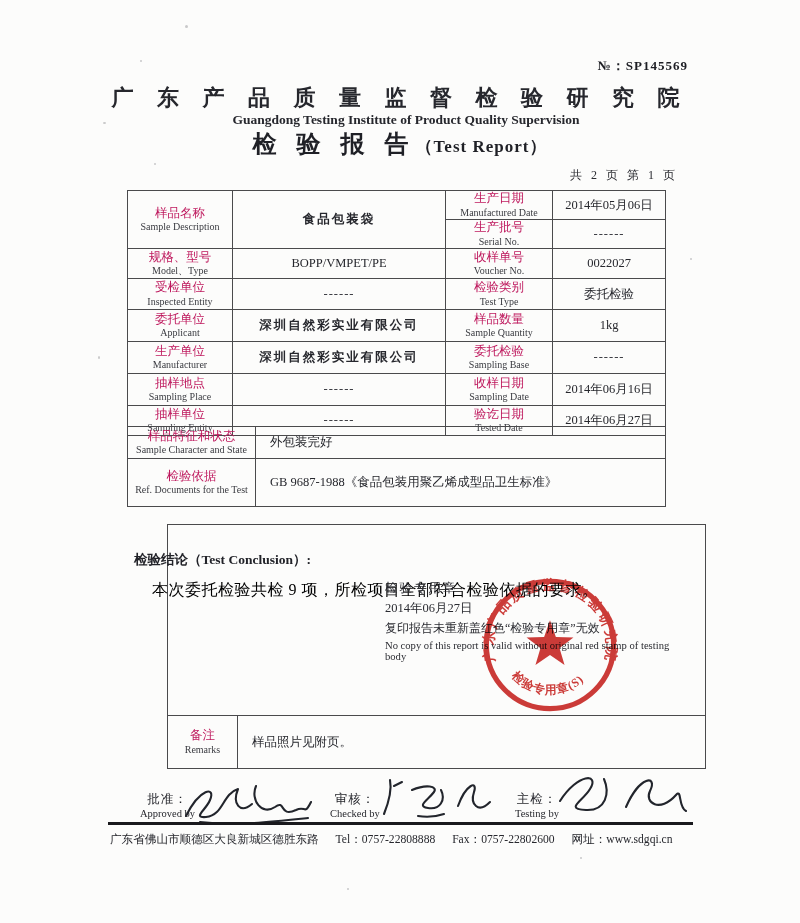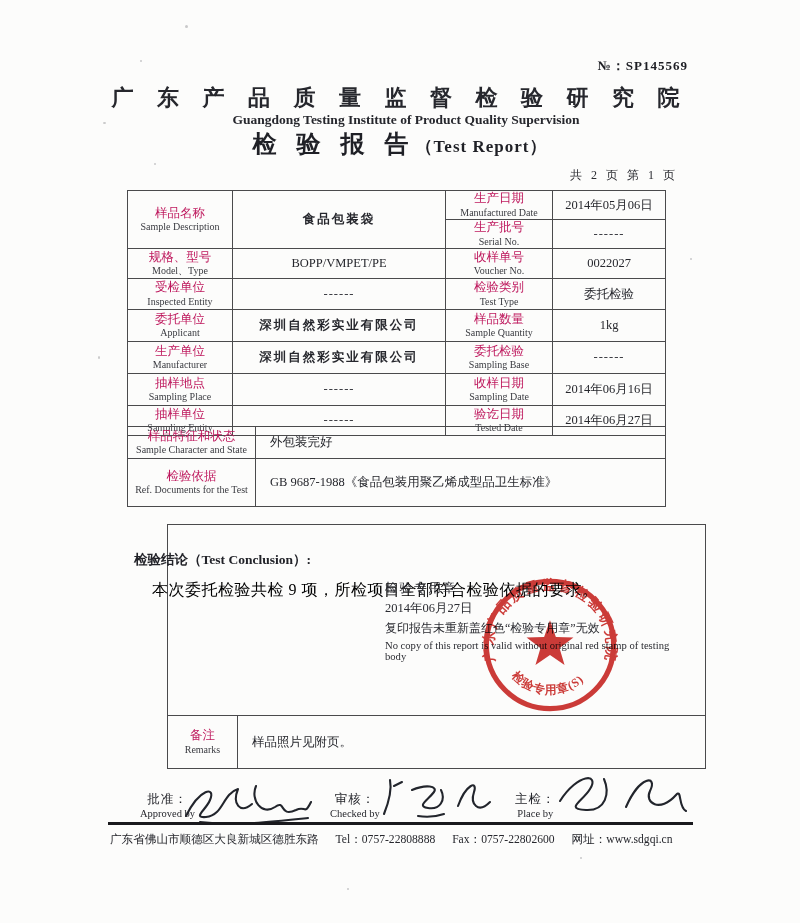--- a/index.html
+++ b/index.html
@@ -240,21 +240,21 @@
     <div class="cn">审核：</div>
     <div class="en">Checked by</div>
   </div>
   <svg class="sig" style="left:378px;top:772px;" width="115" height="50" viewBox="0 0 115 50">
     <path d="M12,8 C14,18 10,32 6,42 M16,14 L24,10"></path>
     <path d="M34,18 C48,12 60,14 56,20 C50,28 38,34 50,36 C62,38 68,28 63,18 M40,44 C52,46 60,44 66,42"></path>
     <path d="M80,34 C88,12 100,8 96,20 C92,32 100,42 112,30"></path>
   </svg>
   <div class="sig-label" style="left:515px;top:791px;">
     <div class="cn">主检：</div>
-    <div class="en">Place by</div>
+    <div class="en">Testing by</div>
   </div>
   <svg class="sig" style="left:548px;top:765px;" width="140" height="58" viewBox="0 0 140 58">
     <path d="M12,36 C30,8 52,8 42,24 C35,36 16,44 38,45 C58,46 62,28 56,14"></path>
     <path d="M78,42 C92,10 110,10 102,26 C96,38 112,48 128,30 C134,23 130,42 138,46"></path>
   </svg>
 
   <div class="foot-rule"></div>
   <div class="footer">
     <span>广东省佛山市顺德区大良新城区德胜东路</span>
     <span>Tel：0757-22808888</span>

